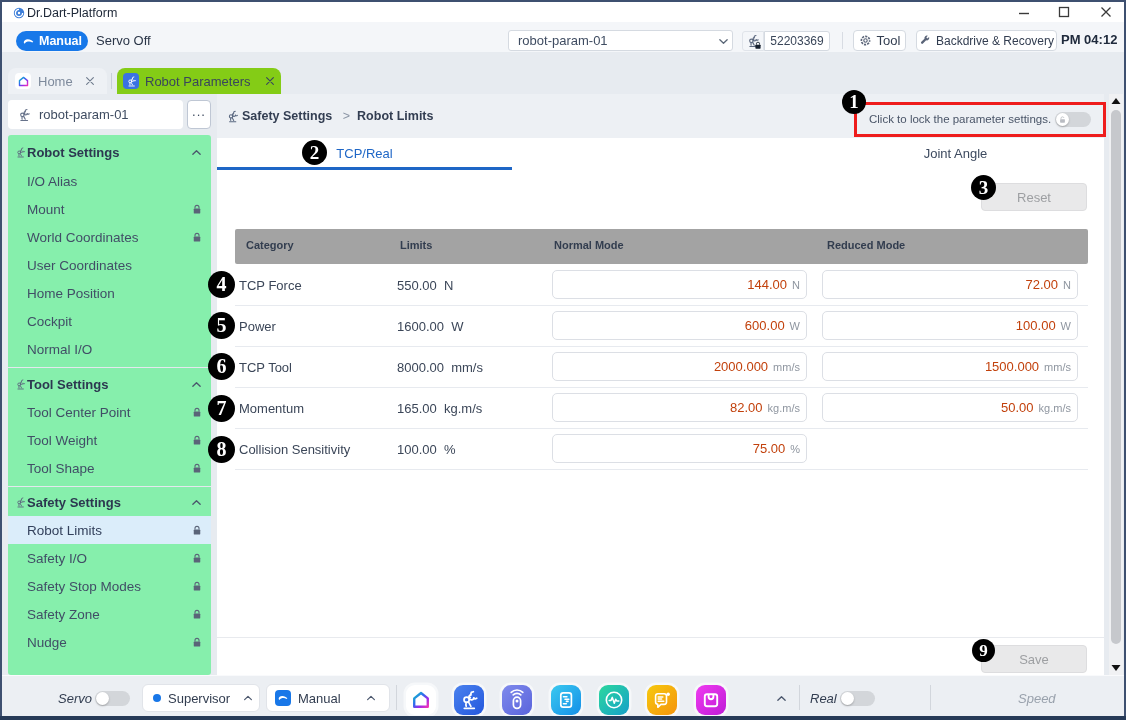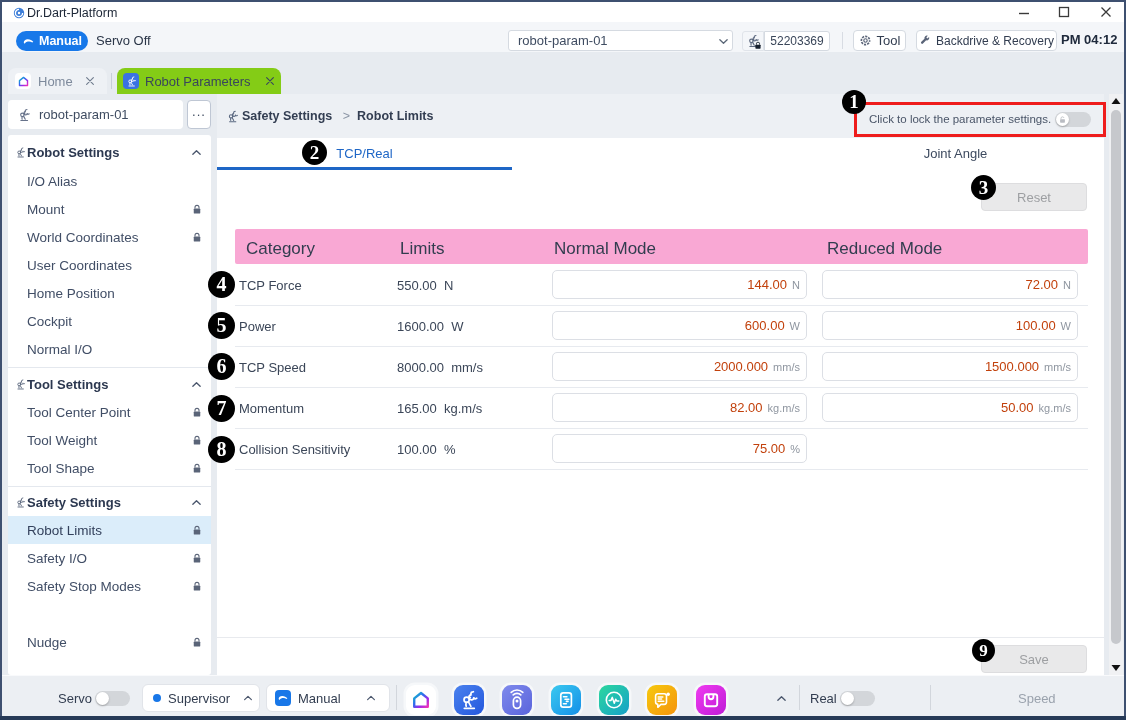--- a/index.html
+++ b/index.html
@@ -45,38 +45,38 @@
   .tab-sep { position:absolute; left:111px; top:73px; width:1px; height:16px; background:#c7ced8; }
   .tab-active { position:absolute; left:117px; top:68px; width:164px; height:26px; background:#84cc16;
      border-radius:8px 8px 0 0; }
 
   
   .side-field { position:absolute; left:8px; top:100px; width:175px; height:29px; background:#fff;
      border-radius:4px; }
   .side-menu { position:absolute; left:187px; top:100px; width:24px; height:29px; background:#fff;
      border:1px solid #bfc7d4; border-radius:4px; color:#3f4c61; font-size:13px; letter-spacing:1px;
      display:flex; align-items:center; justify-content:center; padding-bottom:6px; }
-  .side-panel { position:absolute; left:8px; top:135px; width:203px; height:540px; background:#ffffff; border-radius:3px; }
+  .side-panel { position:absolute; left:8px; top:135px; width:203px; height:540px; background:#86efac; border-radius:3px; }
   .srow { position:absolute; left:0; width:203px; height:28px; display:flex; align-items:center; }
   .shead { font-size:13px; font-weight:bold; color:#2c3850; padding-left:19px; }
   .sitem { font-size:13.5px; color:#414e66; padding-left:19px; }
   .sdiv { position:absolute; left:0; width:203px; height:1px; background:#e4e8ee; }
   .ssel { position:absolute; left:0; width:203px; height:28px; background:#dbedfa; }
   .slock { position:absolute; left:184px; }
 
   
   .crumb-bar { position:absolute; left:217px; top:94px; width:887px; height:44px; background:#edf0f4; }
   .content { position:absolute; left:217px; top:138px; width:887px; height:537px; background:#fff; }
   .subtab { position:absolute; top:0; height:30px; font-size:13px; color:#3d4a5f;
      display:flex; align-items:center; justify-content:center; }
   .underline { position:absolute; left:0px; top:29px; width:295px; height:3px; background:#1e66c6; }
   .btn-gray { position:absolute; width:106px; height:28px; background:#e9e9ea; border:1px solid #dddddf;
      border-radius:4px; font-size:13px; color:#9d9fa2; display:flex; align-items:center; justify-content:center; }
-  .thead { position:absolute; left:18px; top:91px; width:853px; height:35px; background:#f9a8d4; border-radius:2px;
-     font-size:17px; font-weight:normal; color:#323d4f; }
+  .thead { position:absolute; left:18px; top:91px; width:853px; height:35px; background:#a3a3a3; border-radius:2px;
+     font-size:11px; font-weight:bold; color:#323d4f; }
   .th { position:absolute; top:10px; }
   .trow { position:absolute; left:18px; width:853px; height:41px; border-bottom:1px solid #e7eaef; }
   .cat { position:absolute; left:4px; top:13px; font-size:13px; color:#3b4658; }
   .lim { position:absolute; left:162px; top:13px; font-size:13px; color:#3b4658; }
   .inp { position:absolute; top:5px; height:29px; background:#fff; border:1px solid #dcdfe5; border-radius:5px;
      display:flex; align-items:center; justify-content:flex-end; padding-right:6px; }
   .inp .v { font-size:13px; color:#c2410c; }
   .inp .u { font-size:11px; color:#8f96a0; margin-left:5px; }
   .inp-n { left:317px; width:255px; }
   .inp-r { left:587px; width:256px; }
@@ -92,21 +92,21 @@
 
   
   .taskbar { position:absolute; left:2px; top:675px; width:1122px; height:41px; background:#eceff3;
      border-top:1px solid #f9fafc; }
   .tb-div { position:absolute; top:9px; width:1px; height:25px; background:#d2d6dc; }
   .appico { position:absolute; top:9px; width:30px; height:30px; border-radius:9px;
      display:flex; align-items:center; justify-content:center; box-shadow:0 0 0 2.5px rgba(255,255,255,.55); }
   .toggle { position:absolute; width:35px; height:15px; background:#d3d6da; border-radius:8px; }
   .toggle .knob { position:absolute; left:1px; top:1px; width:13px; height:13px; background:#fff; border-radius:50%;
      box-shadow:0 1px 2px rgba(0,0,0,.25); display:flex; align-items:center; justify-content:center; }
-  .tb-txt { position:absolute; font-size:13px; color:#323d50; }
+  .tb-txt { position:absolute; font-size:13px; color:#323d50;font-style:italic; }
   .tb-btn { position:absolute; background:#e3e5e9; border-radius:4px;
      display:flex; align-items:center; justify-content:center;margin-top:41px; }
   .drop { position:absolute; top:8px; height:28px; background:#fff; border:1px solid #e1e4e9; border-radius:6px;
      display:flex; align-items:center; }
 </style>
 </head>
 <body>
 <svg width="0" height="0" style="position:absolute">
   <defs>
     <linearGradient id="ghome" x1="0" y1="0" x2="1" y2="1">
@@ -395,20 +395,26 @@
         <svg class="slock" style="color:#5a6478" width="10" height="11" viewBox="0 0 12 13">
             <use href="#i-lock"></use>
           </svg>
         </div>
       <div class="srow" style="top:437px">
           <span class="sitem">Safety Stop Modes</span>
         <svg class="slock" style="color:#5a6478" width="10" height="11" viewBox="0 0 12 13">
             <use href="#i-lock"></use>
           </svg>
         </div>
+      <div class="srow" style="top:465px">
+          <span class="sitem">Safety Zone</span>
+        <svg class="slock" style="color:#5a6478" width="10" height="11" viewBox="0 0 12 13">
+            <use href="#i-lock"></use>
+          </svg>
+        </div>
       <div class="srow" style="top:493px">
           <span class="sitem">Nudge</span>
         <svg class="slock" style="color:#5a6478" width="10" height="11" viewBox="0 0 12 13">
             <use href="#i-lock"></use>
           </svg>
         </div>
     </div>
   </div>
   <div id="contentwrap">
     <div class="crumb-bar">
@@ -457,21 +463,21 @@
         <div class="inp inp-n">
             <span class="v">600.00</span>
             <span class="u">W</span>
           </div>
         <div class="inp inp-r">
             <span class="v">100.00</span>
             <span class="u">W</span>
           </div>
       </div>
       <div class="trow" style="top:209px">
-        <div class="cat">TCP Speed</div>
+        <div class="cat">TCP Tool</div>
         <div class="lim">8000.00&nbsp; mm/s</div>
         <div class="inp inp-n">
             <span class="v">2000.000</span>
             <span class="u">mm/s</span>
           </div>
         <div class="inp inp-r">
             <span class="v">1500.000</span>
             <span class="u">mm/s</span>
           </div>
       </div>

